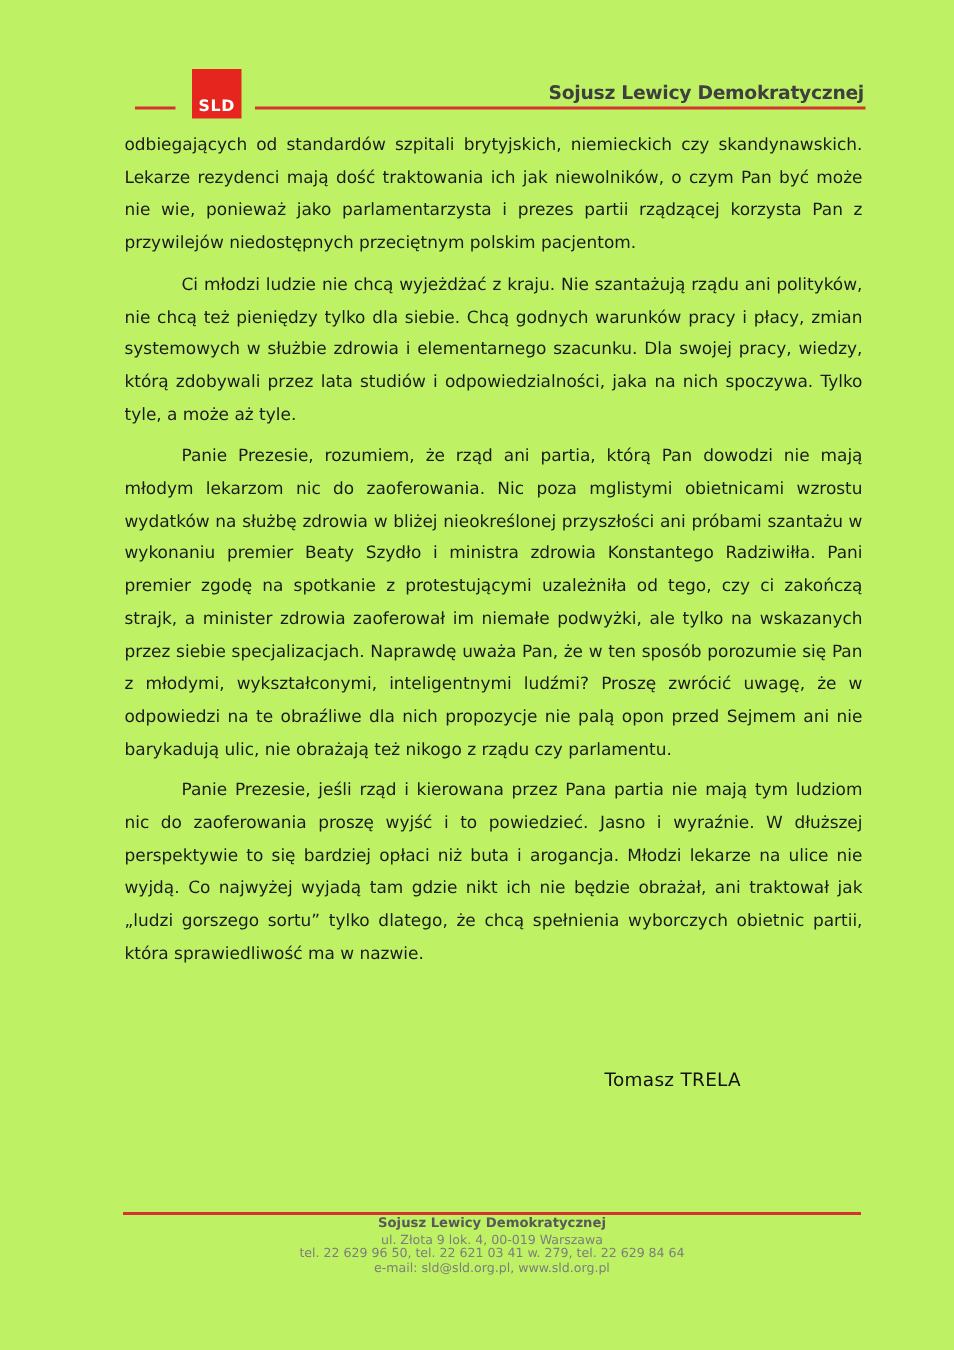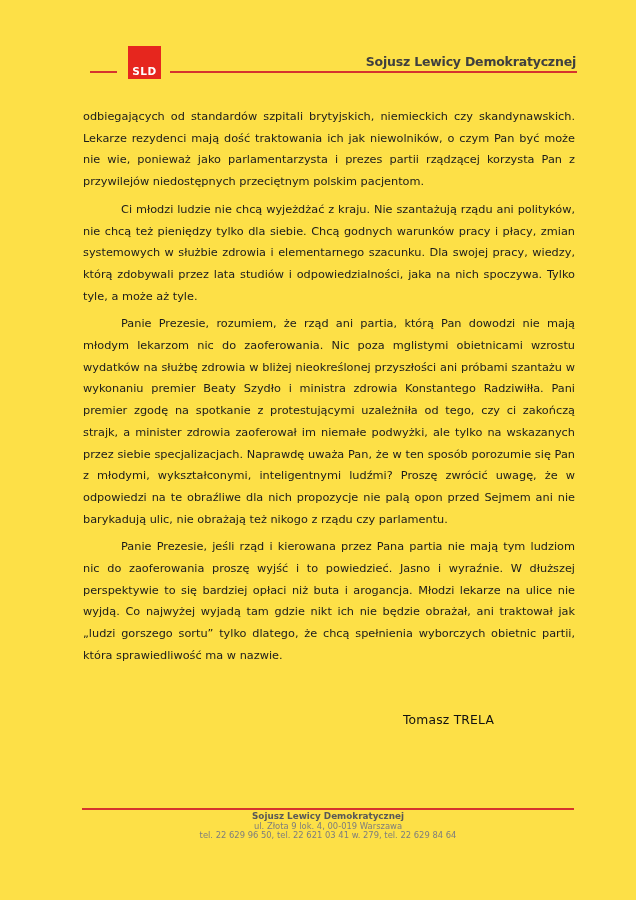--- a/index.html
+++ b/index.html
@@ -3,21 +3,21 @@
 <meta charset="utf-8">
 <style>
   html, body { margin: 0; padding: 0; }
   body {
     width: 636px; height: 900px;
     background: #ffffff;
     font-family: "DejaVu Sans", "Liberation Sans", sans-serif;
     position: relative;
     overflow: hidden;
   }
-  .page { position: absolute; inset: 0; background: #fde047; padding-left: 44px; }
+  .page { position: absolute; inset: 0; background: #bef264; padding-left: 44px; }
 
   
   .logo-square {
     position: absolute; left: 128px; top: 46px;
     width: 33px; height: 33px;
     background: #e6261e;
     display: flex; align-items: flex-end; justify-content: center;
   }
   .logo-text {
     color: #ffffff; font-weight: bold; font-size: 10.5px;
@@ -37,21 +37,21 @@
     letter-spacing: -0.2px;
   }
 
   
   .body-text {
     position: absolute; left: 83px; top: 86px; width: 492px;
     font-size: 11.3px; line-height: 21.7px;
     text-align: justify; color: #1b1b1b;
   }
   .body-text p { margin: 0 0 6px 0; text-indent: 38px; }
-  .body-text p.no-indent { text-indent: 0; margin-top: 20px; }
+  .body-text p.no-indent { text-indent: 0; }
 
   
   .signature {
     position: absolute; left: 403px; top: 713px;
     font-weight: normal; font-size: 12.3px; color: #111111;
     letter-spacing: 0.2px;
   }
 
   
   .footer-line {
@@ -86,15 +86,16 @@
     <p>Panie Prezesie, jeśli rząd i kierowana przez Pana partia nie mają tym ludziom nic do zaoferowania proszę wyjść i to powiedzieć. Jasno i wyraźnie. W dłuższej perspektywie to się bardziej opłaci niż buta i arogancja. Młodzi lekarze na ulice nie wyjdą. Co najwyżej wyjadą tam gdzie nikt ich nie będzie obrażał, ani traktował jak „ludzi gorszego sortu” tylko dlatego, że chcą spełnienia wyborczych obietnic partii, która sprawiedliwość ma w nazwie.</p>
   </div>
 
   <div class="signature">Tomasz TRELA</div>
 
   <div class="footer-line"></div>
   <div class="footer">
     <div class="org">Sojusz Lewicy Demokratycznej</div>
     <div>ul. Złota 9 lok. 4, 00-019 Warszawa</div>
     <div>tel.  22 629 96 50, tel.  22 621 03 41 w. 279, tel.  22 629 84 64</div>
+    <div>e-mail: sld@sld.org.pl, www.sld.org.pl</div>
   </div>
 
 </div>
 
 </body></html>

